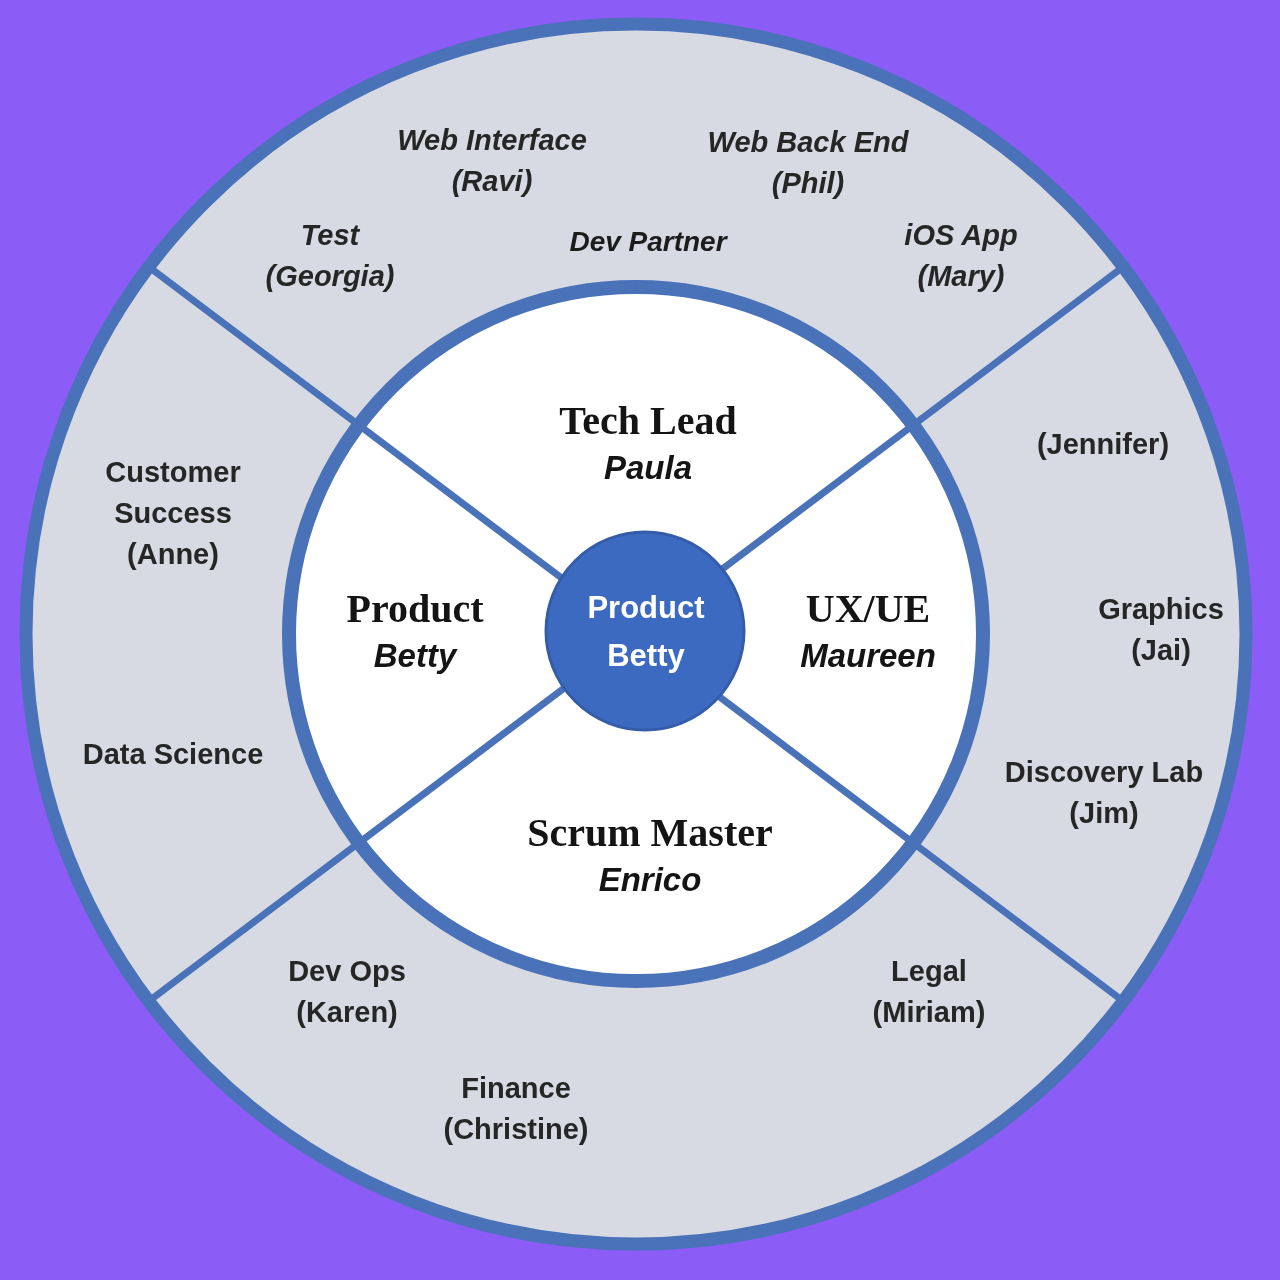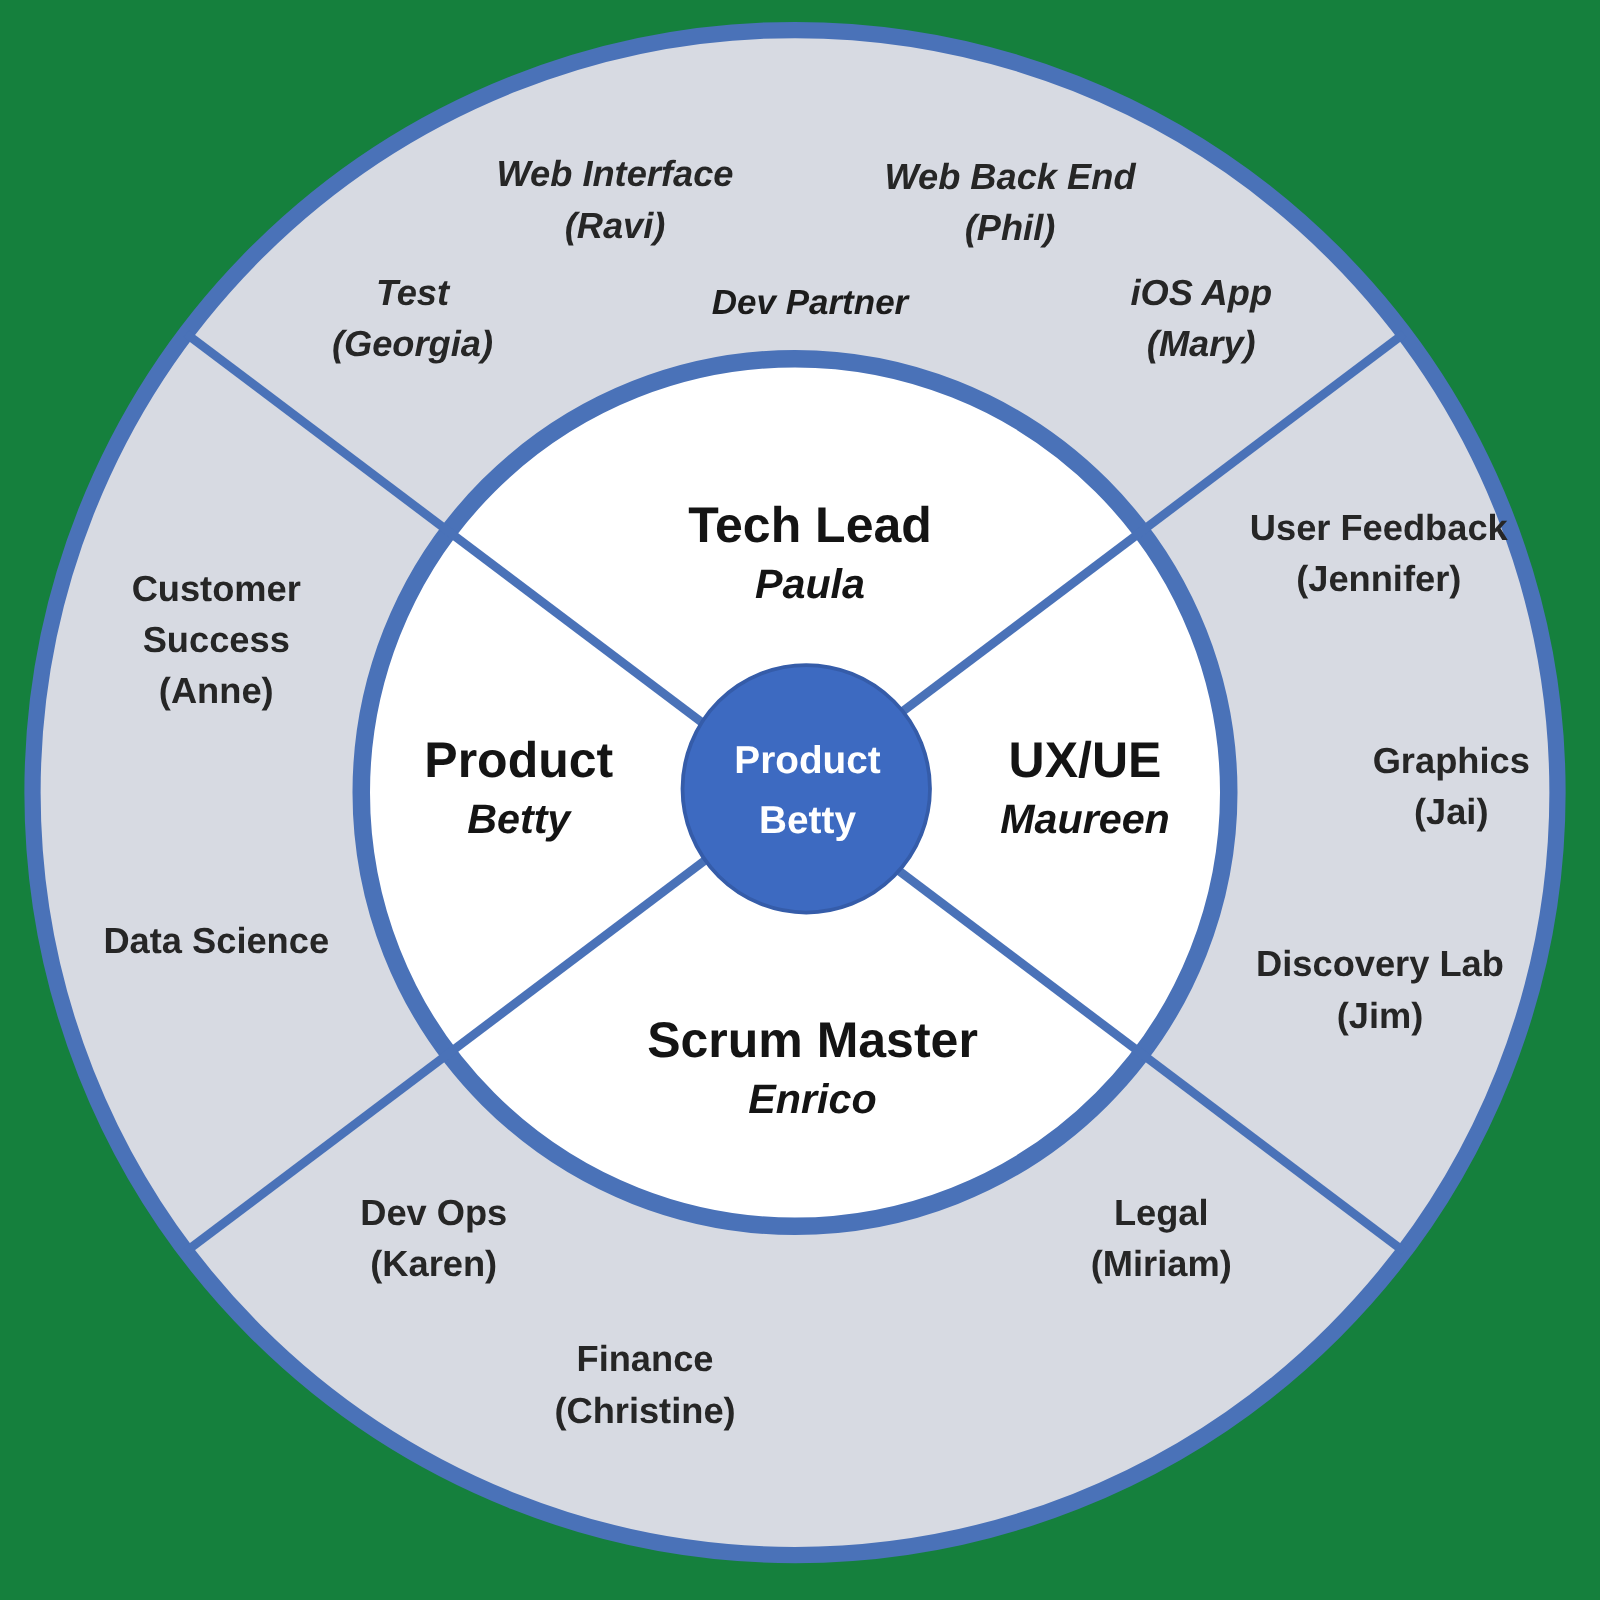--- a/index.html
+++ b/index.html
@@ -1,29 +1,29 @@
 <!DOCTYPE html>
 <html><head>
 <meta charset="utf-8">
 <style>
   html,body { margin:0; padding:0; background:#ffffff; }
   .canvas {
-    position:relative; width:1280px; height:1280px; background:#15803d;
+    position:relative; width:1280px; height:1280px; background:#8b5cf6;
     font-family:"Liberation Sans", sans-serif; overflow:hidden;
   }
   .canvas svg { position:absolute; left:0; top:0; }
   .lbl {
     position:absolute; transform:translate(-50%,-50%);
     text-align:center; color:#262626; white-space:nowrap;
   }
   .outer-item { font-size:29px; line-height:41px; font-weight:700; }
   .outer-item .wrap { white-space:normal; }
   .italic { font-style:italic; }
   .sector-title { font-size:28px; line-height:46px; font-weight:700; font-style:italic; color:#1c1c1c; }
-  .q-role { font-size:40px; line-height:48px; font-weight:700; color:#141414; }
+  .q-role { font-size:40px; line-height:48px; font-weight:700; color:#141414;font-family:Liberation Serif, serif; }
   .q-name { font-size:33px; line-height:45px; font-weight:700; color:#141414;font-style:italic; }
   .center-lbl { color:#ffffff; font-size:31px; line-height:48px; font-weight:700; }
   .w220 { width:225px; }
 </style>
 </head>
 <body>
 
 <div class="canvas">
 
   <svg width="1280" height="1280" viewBox="0 0 1280 1280">
@@ -54,21 +54,20 @@
   </div>
 
   <div class="lbl sector-title" style="left:648px; top:242px">Dev Partner</div>
 
   <div class="lbl outer-item italic" style="left:961px; top:256px">
     <div>iOS App</div>
     <div>(Mary)</div>
   </div>
 
   <div class="lbl outer-item" style="left:1103px; top:444px">
-    <div>User Feedback</div>
     <div>(Jennifer)</div>
   </div>
 
   <div class="lbl outer-item" style="left:1161px; top:630px">
     <div>Graphics</div>
     <div>(Jai)</div>
   </div>
 
   <div class="lbl outer-item" style="left:1104px; top:793px">
     <div>Discovery Lab</div>

